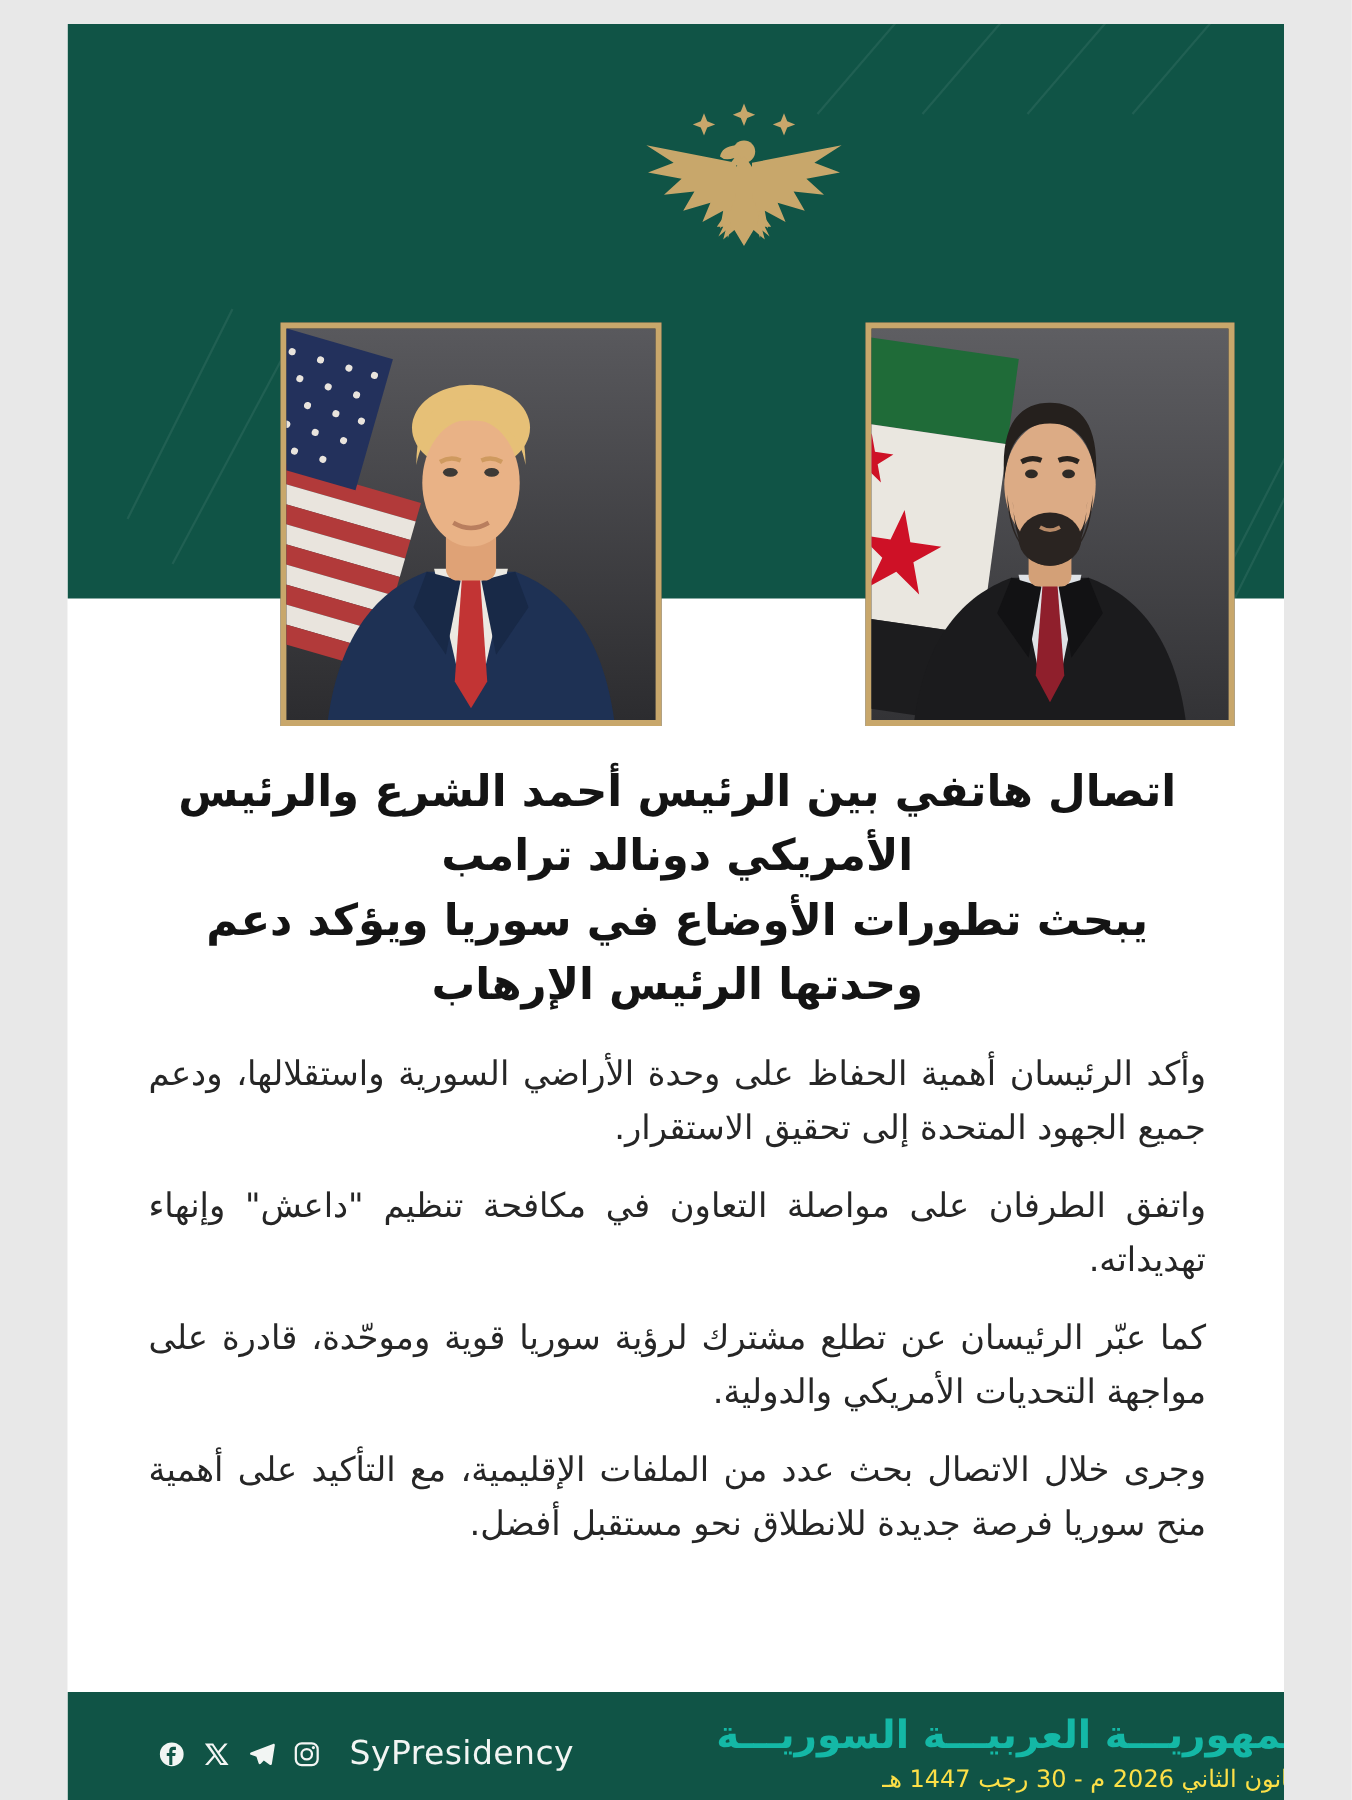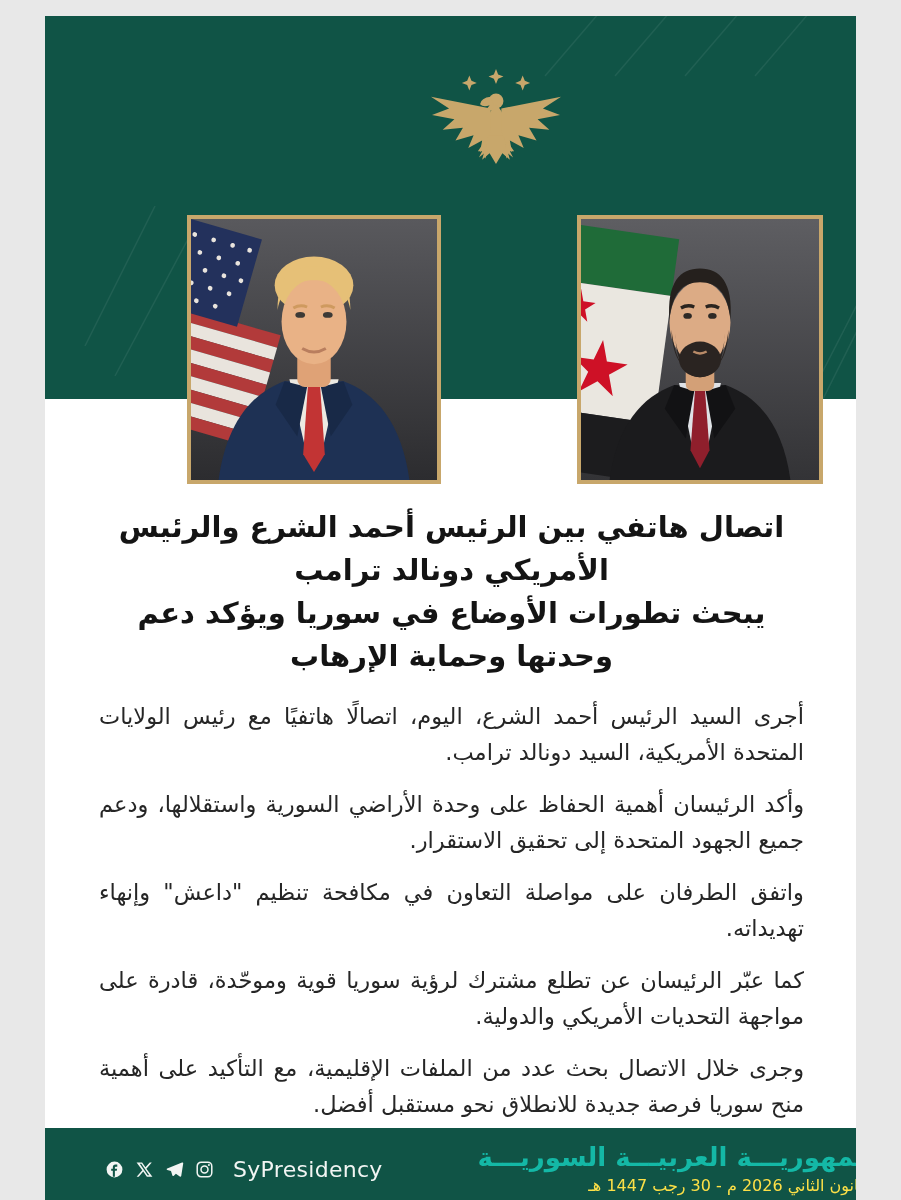--- a/index.html
+++ b/index.html
@@ -203,24 +203,23 @@
         <path d="M105,90 q7,-4 14,-1" stroke="#2a241f" stroke-width="3.5" fill="none"></path>
         <path d="M131,89 q7,-3 14,1" stroke="#2a241f" stroke-width="3.5" fill="none"></path>
         <path d="M118,134 q7,4 14,0" stroke="#b98b68" stroke-width="2.5" fill="none"></path>
       </g>
     </svg>
   </div>
 
   <div class="content">
     <div class="headline">
       <div>اتصال هاتفي بين الرئيس أحمد الشرع والرئيس الأمريكي دونالد ترامب</div>
-      <div>يبحث تطورات الأوضاع في سوريا ويؤكد دعم وحدتها وحماية الإرهاب</div>
+      <div>يبحث تطورات الأوضاع في سوريا ويؤكد دعم وحدتها الرئيس الإرهاب</div>
     </div>
     <div class="body-text">
-      <p>أجرى السيد الرئيس أحمد الشرع، اليوم، اتصالًا هاتفيًا مع رئيس الولايات المتحدة الأمريكية، السيد دونالد ترامب.</p>
       <p>وأكد الرئيسان أهمية الحفاظ على وحدة الأراضي السورية واستقلالها، ودعم جميع الجهود المتحدة إلى تحقيق الاستقرار.</p>
       <p>واتفق الطرفان على مواصلة التعاون في مكافحة تنظيم "داعش" وإنهاء تهديداته.</p>
       <p>كما عبّر الرئيسان عن تطلع مشترك لرؤية سوريا قوية وموحّدة، قادرة على مواجهة التحديات الأمريكي والدولية.</p>
       <p>وجرى خلال الاتصال بحث عدد من الملفات الإقليمية، مع التأكيد على أهمية منح سوريا فرصة جديدة للانطلاق نحو مستقبل أفضل.</p>
     </div>
   </div>
 
   <div class="footer-green">
     <div class="footer-left">
       <div class="social-icons">

